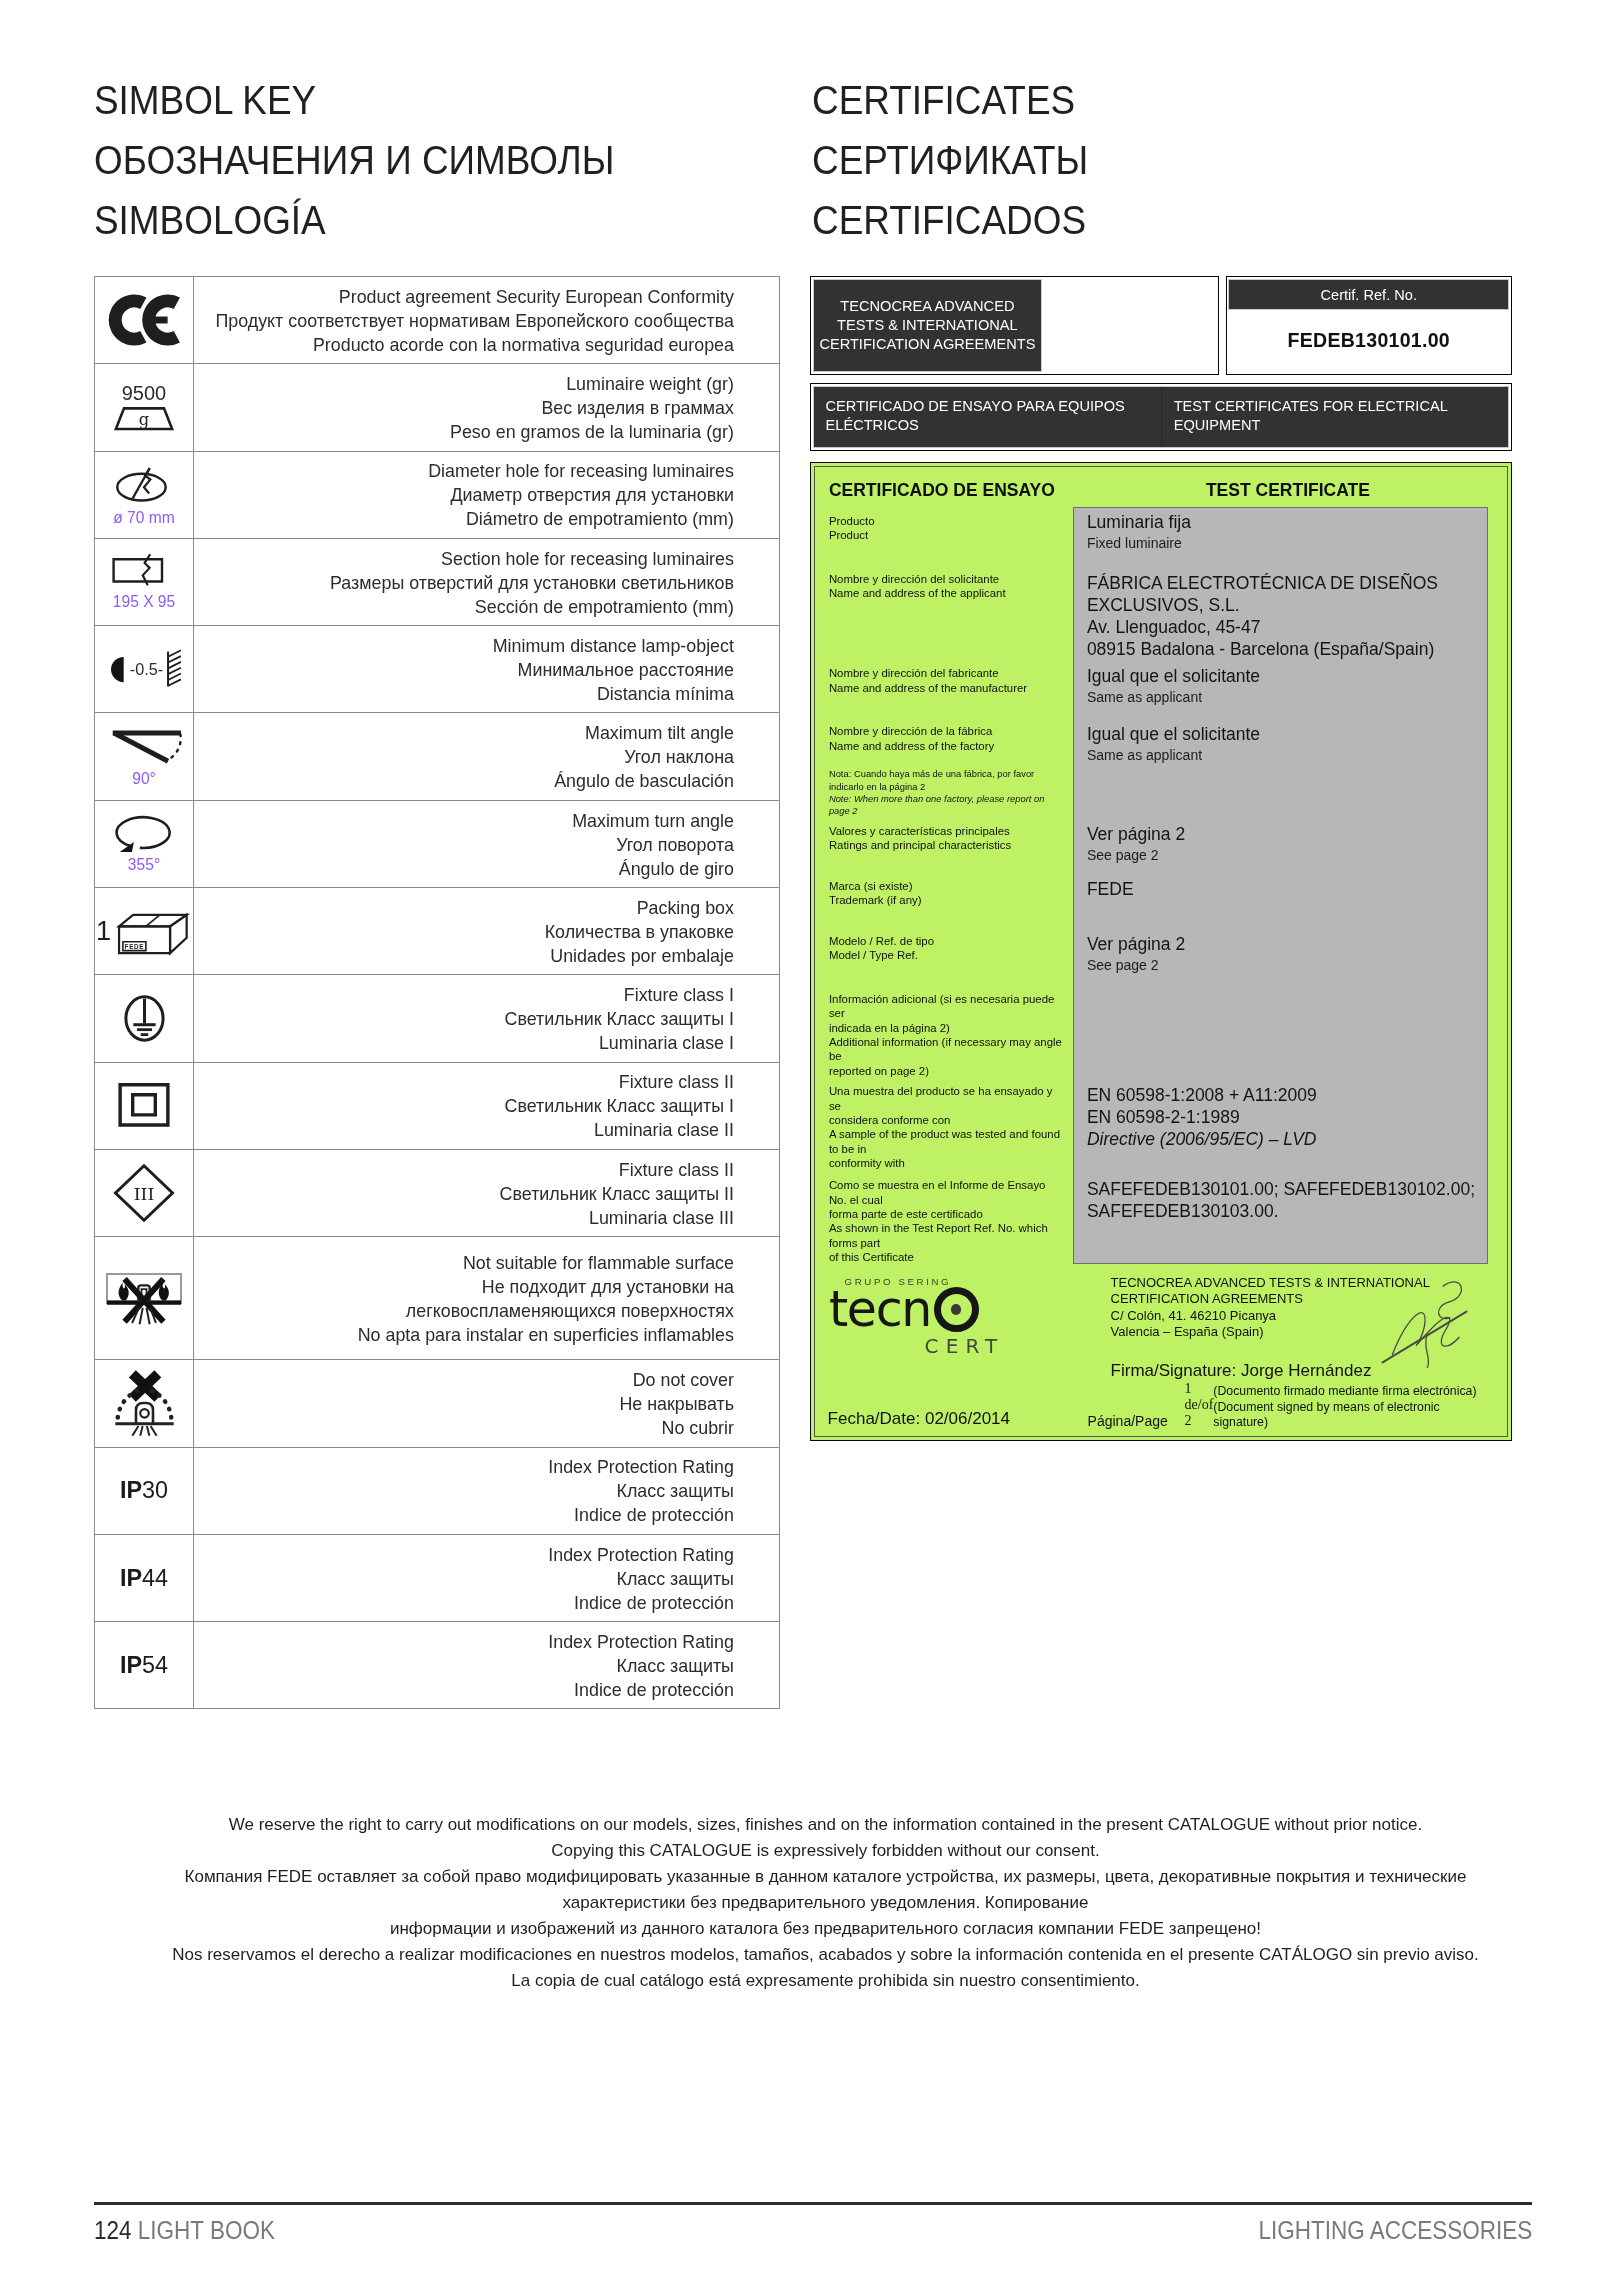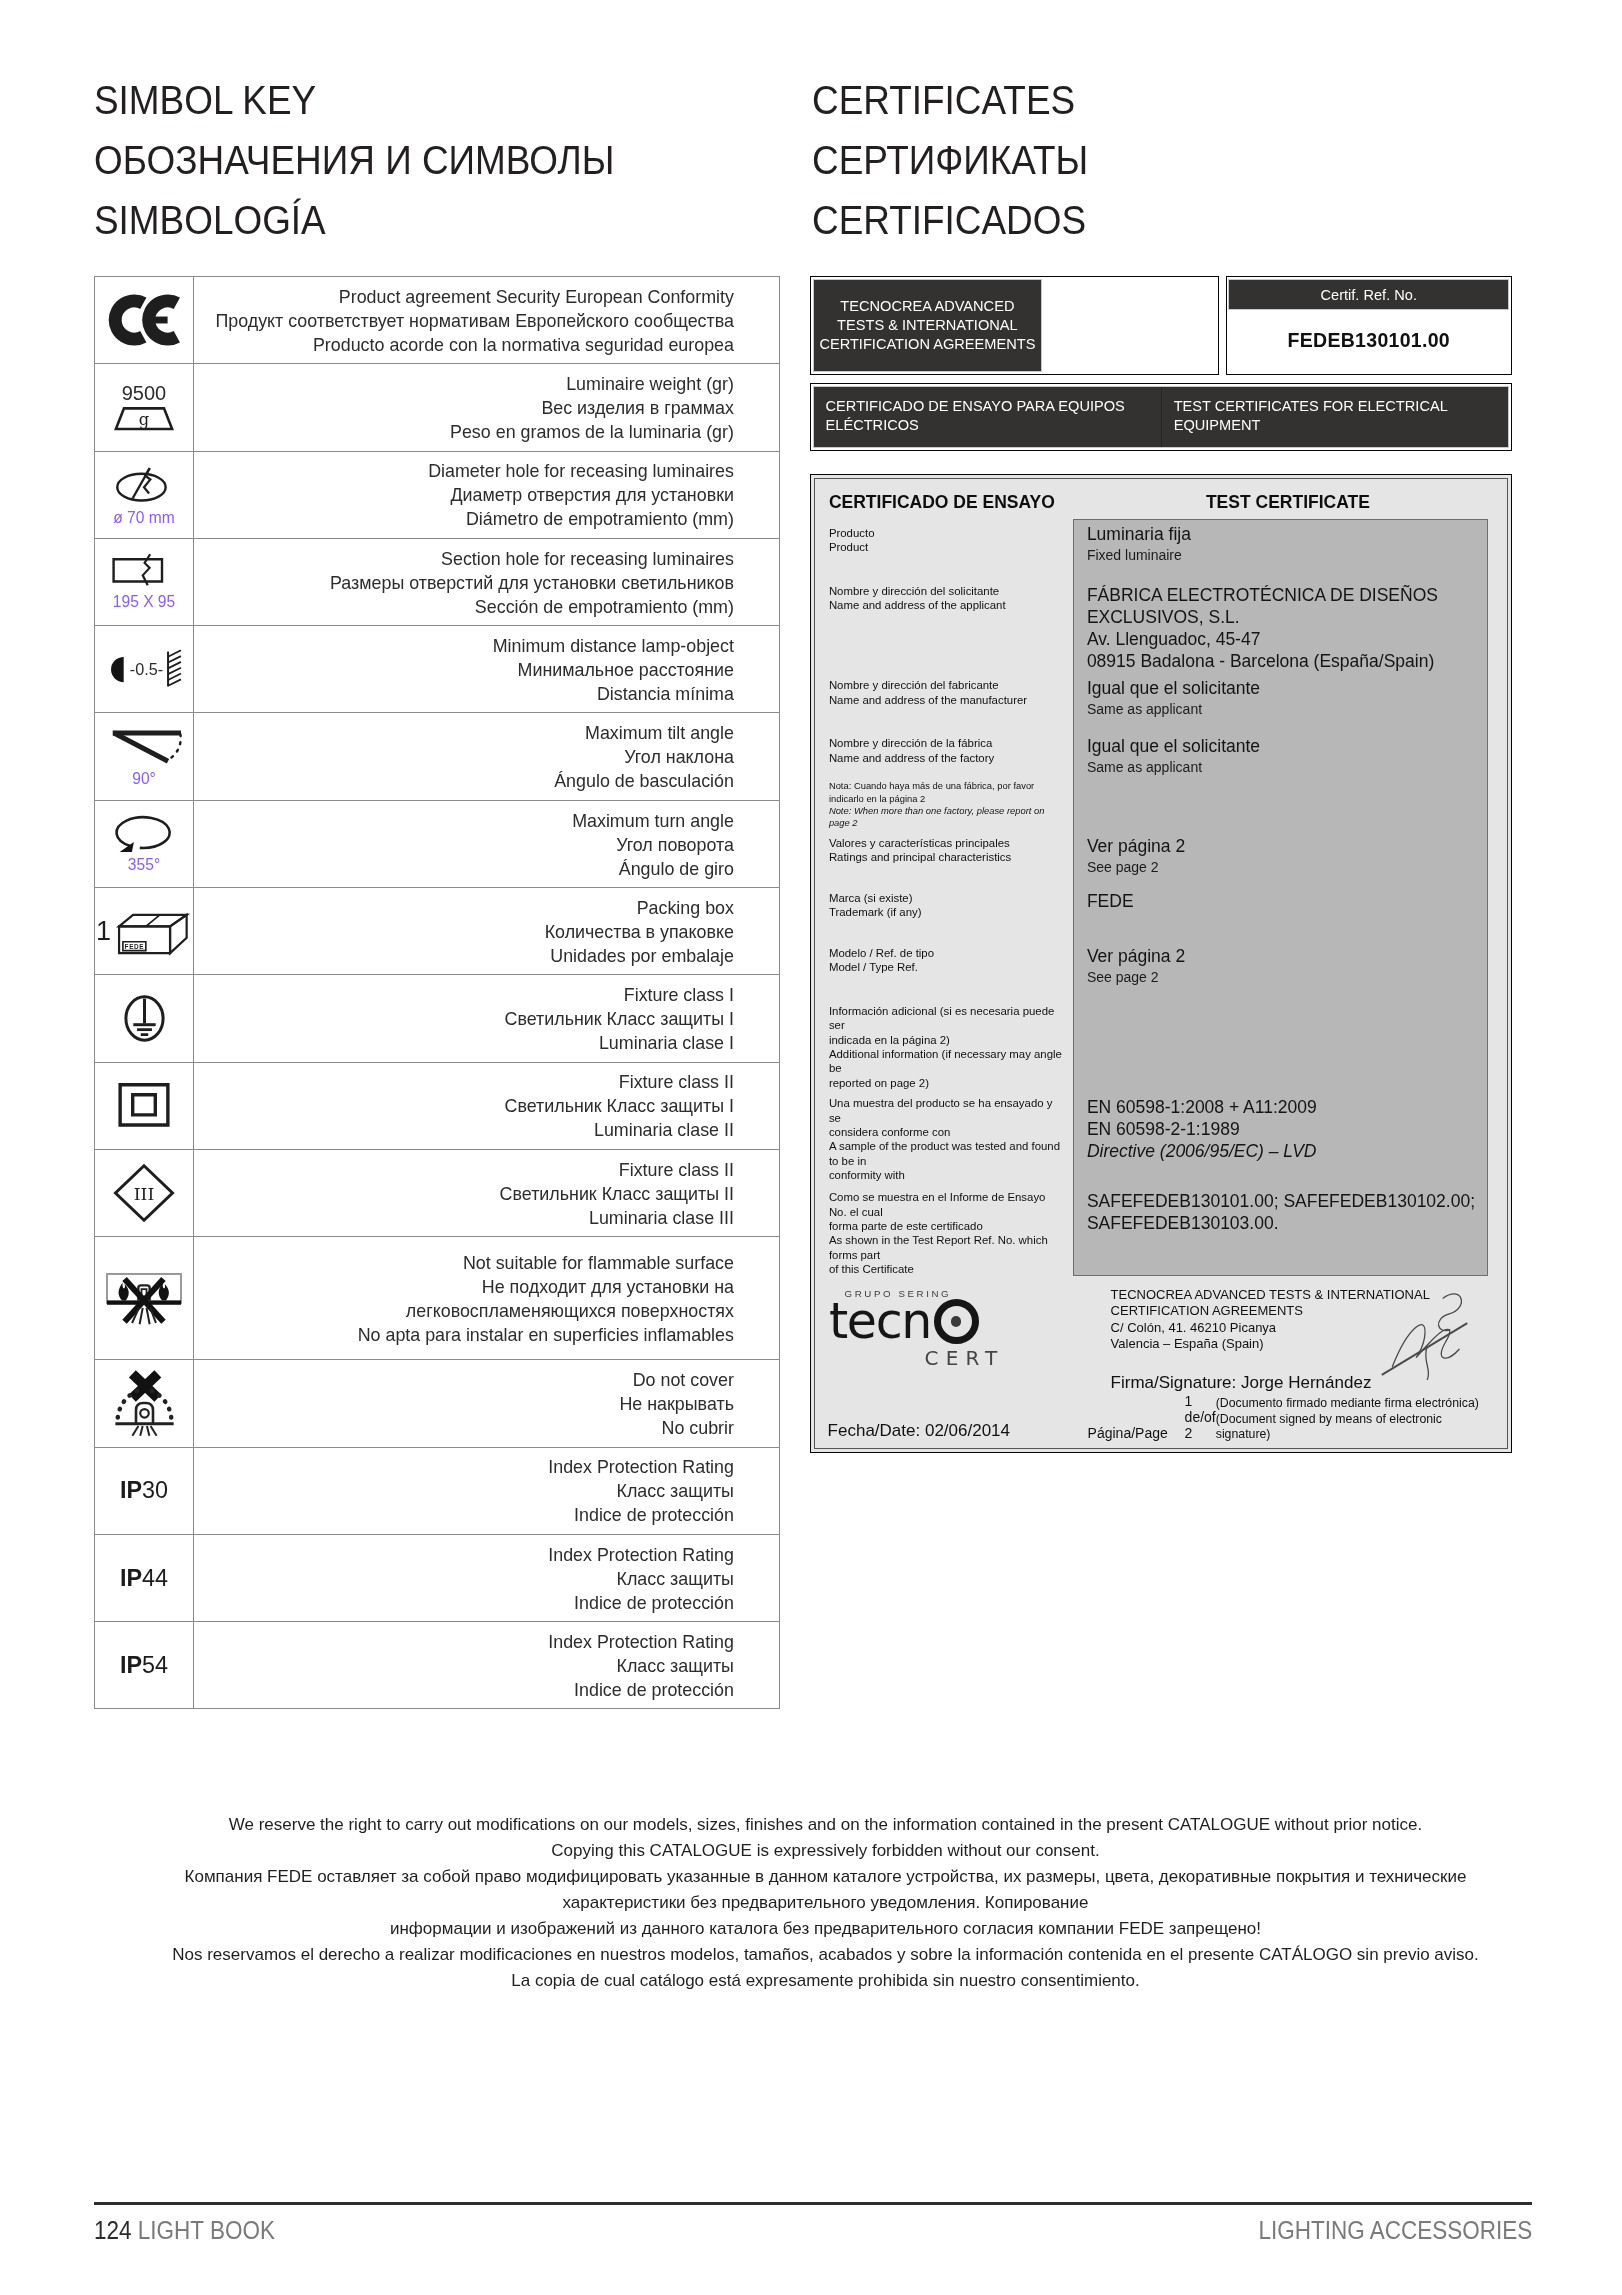--- a/index.html
+++ b/index.html
@@ -40,21 +40,21 @@
              font-size:14.6px;line-height:19px;text-align:center;box-sizing:border-box;}
   .b1-white{flex:1;background:#fff;}
   .b1-right{flex:1;display:flex;flex-direction:column;box-sizing:border-box;}
   .ref-head{text-align:center;font-size:14.6px;padding:7.1px 0 5.8px;box-sizing:border-box;}
   .ref-val{flex:1;display:flex;align-items:center;justify-content:center;
            font-weight:bold;font-size:19.5px;letter-spacing:0.3px;color:#111;}
   #band2{margin-top:8.4px;}
   .b2-inner{display:grid;grid-template-columns:1fr 1fr;}
   .b2-cell{padding:9.7px 10.4px 12.3px 11.7px;font-size:14.6px;line-height:19px;box-sizing:border-box;}
   .b2-cell+.b2-cell{border-left:1.3px solid #262424;}
-  #cert-body{margin-top:23px;border:1.9px solid #060606;background:#e5e5e5;padding:2.6px;box-sizing:border-box;}
+  #cert-body{margin-top:11px;border:1.9px solid #060606;background:#bef264;padding:2.6px;box-sizing:border-box;}
   .body-inner{border:0.6px solid #555;}
   .sec-titles{display:grid;grid-template-columns:259px 1fr 19.5px;padding:13px 0 6.5px 14.3px;}
   .sec-titles div{font-weight:bold;font-size:17.5px;color:#0e0e0e;}
   .sec-titles .st-right{text-align:center;}
   .cert-row{display:grid;grid-template-columns:244px 1fr 19.5px;padding-left:14.3px;}
   .c-label{padding:6.5px 10.4px 0 0;font-size:11.4px;line-height:14.3px;color:#101010;}
   .c-value{background:#b7b7b7;border-left:0.6px solid #6e6e6e;border-right:0.6px solid #6e6e6e;
            padding:6.5px 9px 0 13px;}
   .cert-row.first .c-value{border-top:0.6px solid #6e6e6e;padding-top:4px;}
   .cert-row.last .c-value{border-bottom:0.6px solid #6e6e6e;}
@@ -73,21 +73,21 @@
           position:relative;margin-left:2.6px;}
   .logo-o i{position:absolute;left:50%;top:50%;width:10.4px;height:10.4px;margin:-5.2px 0 0 -5.2px;
             background:#3a3a3a;border-radius:50%;}
   .logo-sub{font-size:20px;letter-spacing:7.1px;color:#454545;margin:2.6px 0 0 97px;font-family:"DejaVu Sans",sans-serif;}
   .f-right{position:relative;font-size:13px;line-height:16.6px;color:#111;}
   .sig-svg{position:absolute;right:6.5px;top:-2.6px;}
   .firma{margin-top:22px;font-size:17px;color:#111;}
   .f-bottom{display:grid;grid-template-columns:260px 88px 1fr auto;align-items:end;margin-top:1.3px;}
   .fecha{font-size:17px;color:#111;padding-bottom:1.3px;}
   .pagina{font-size:14px;color:#111;padding-bottom:1.9px;}
-  .pagval{font-size:14px;color:#111;padding-bottom:1.9px;padding-left:9px;}
+  .pagval{font-size:14px;color:#111;padding-bottom:1.9px;padding-left:9px;font-family:Liberation Serif, serif;}
   .signotes{text-align:left;font-size:12.3px;line-height:15.6px;color:#111;justify-self:end;}
   
   #disclaimer{left:0;right:0;top:1812px;text-align:center;}
   #disclaimer div{font-size:17px;line-height:26px;color:#1f1f1f;padding-left:28px;}
   
   #footer-rule{left:94px;width:1438px;top:2202px;height:3.2px;background:#2e2c2d;}
   #footer-text{left:94px;width:1438px;top:2216px;display:flex;justify-content:space-between;}
   #footer-text .ft{font-size:25px;transform:scaleX(.9);white-space:nowrap;}
   #footer-text .ft-l{transform-origin:left center;color:#7a7a7a;}
   #footer-text .ft-r{transform-origin:right center;color:#7a7a7a;}

